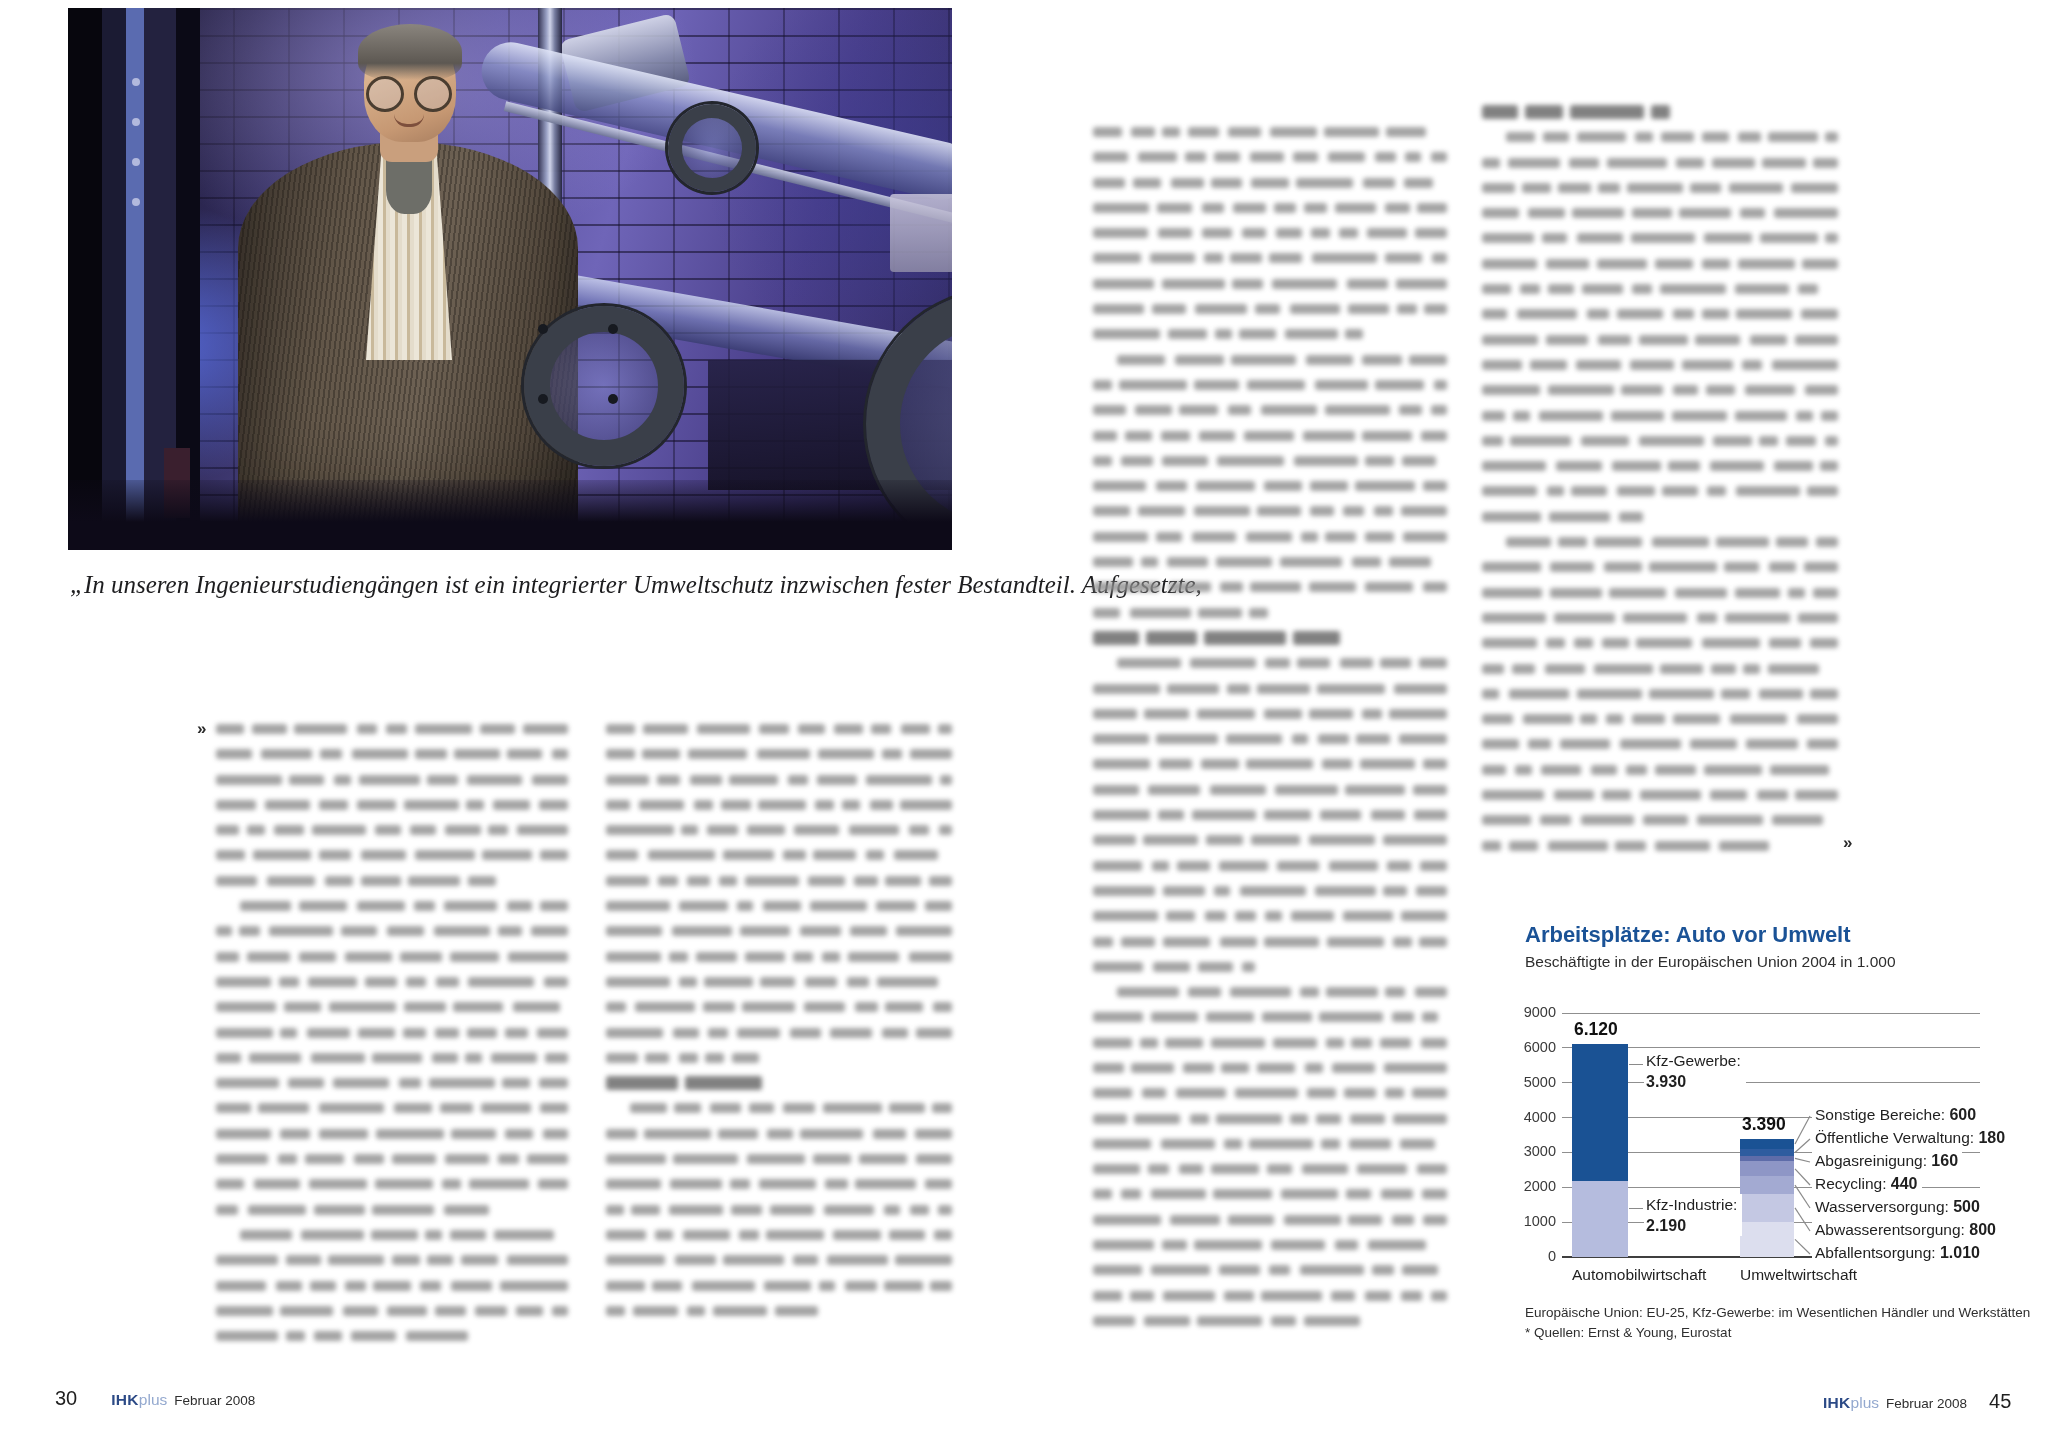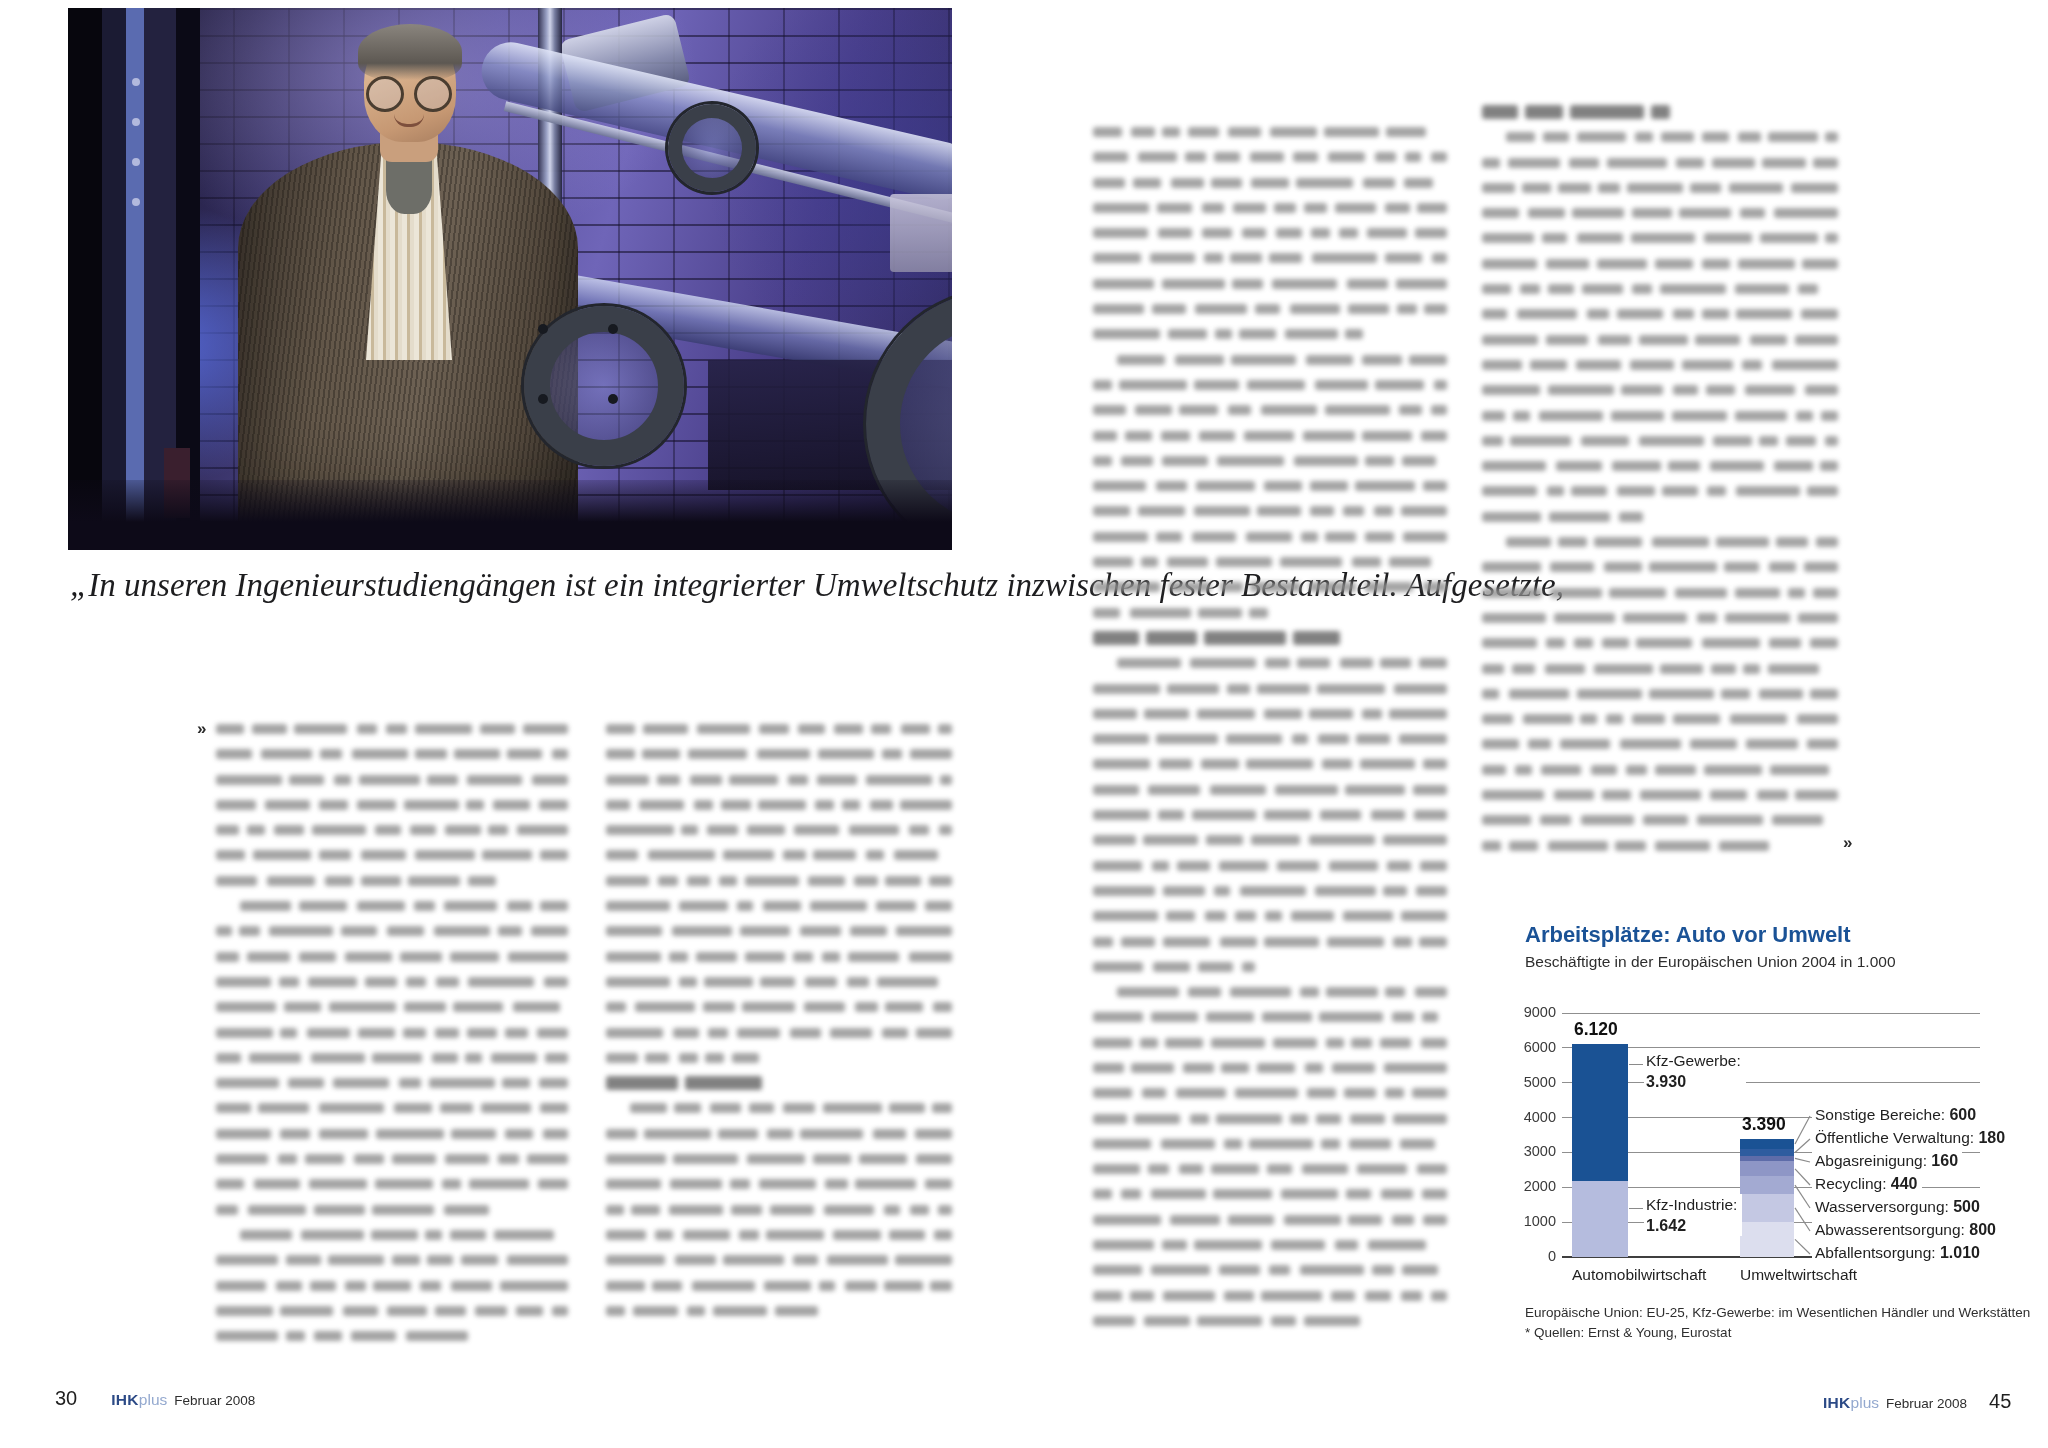--- a/index.html
+++ b/index.html
@@ -57,21 +57,21 @@
   .ph-neck{position:absolute;left:172px;top:84px;width:58px;height:52px;background:#c99f7d;border-radius:12px;}
   .ph-head{position:absolute;left:156px;top:6px;width:92px;height:110px;border-radius:46% 46% 42% 42%;
     background:linear-gradient(160deg,#e0bb97 20%,#c69873 75%,#a87e5f);}
   .ph-hair{position:absolute;left:150px;top:-2px;width:104px;height:56px;border-radius:50% 50% 30% 30%;
     background:linear-gradient(180deg,#8a857e,#5d5852 70%,rgba(93,88,82,0));}
   .ph-glass{position:absolute;width:32px;height:30px;border:3px solid #4a3d30;border-radius:50%;background:rgba(210,220,240,.25);}
   .ph-smile{position:absolute;left:186px;top:88px;width:30px;height:10px;border-radius:0 0 20px 20px;border-bottom:3px solid #7d4f3c;}
   .ph-maroon{position:absolute;left:96px;top:440px;width:26px;height:70px;background:#3a1f2e;}
 
   
-  .quote-line{font-family:"Liberation Serif",serif;font-style:italic;font-size:33px;line-height:34px;color:#1d1d1f;white-space:nowrap;}
+  .quote-line{font-family:"Liberation Serif",serif;font-style:italic;font-size:25px;line-height:34px;color:#1d1d1f;white-space:nowrap;}
   .attr-line{font-size:16px;line-height:23px;color:#3a6ca8;white-space:nowrap;}
 
   
   .bcol{filter:blur(2.6px);opacity:.82;}
   .bline{position:relative;height:15px;margin-bottom:10.3px;white-space:nowrap;font-size:0;}
   .bword{display:inline-block;vertical-align:top;height:10px;margin-top:2px;border-radius:3px;background:#8f8f8f;}
   .bword.hd{height:14px;margin-top:0;background:#666;}
   .cont-mark{font-size:17px;font-weight:bold;color:#2b2b2b;}
 
   
@@ -308,21 +308,21 @@
       <div class="ch-cat" style="left: 1572px; top: 1266px;">Automobilwirtschaft</div>
       <div class="ch-seg" style="left: 1740px; top: 1221.79px; width: 54px; height: 35.2057px; background: rgb(220, 222, 238);"></div>
       <div class="ch-seg" style="left: 1740px; top: 1193.91px; width: 54px; height: 27.8857px; background: rgb(196, 200, 227);"></div>
       <div class="ch-seg" style="left: 1740px; top: 1176.48px; width: 54px; height: 17.4286px; background: rgb(163, 170, 210);"></div>
       <div class="ch-seg" style="left: 1740px; top: 1161.14px; width: 54px; height: 15.3371px; background: rgb(142, 150, 198);"></div>
       <div class="ch-seg" style="left: 1740px; top: 1155.57px; width: 54px; height: 5.57714px; background: rgb(94, 108, 169);"></div>
       <div class="ch-seg" style="left: 1740px; top: 1149.29px; width: 54px; height: 6.27429px; background: rgb(46, 92, 159);"></div>
       <div class="ch-seg" style="left: 1740px; top: 1138.83px; width: 54px; height: 10.4571px; background: rgb(26, 82, 148);"></div>
       <div class="ch-total" style="left: 1742px; top: 1113.83px; text-align: center;">3.390</div>
       <div class="ch-cat" style="left: 1740px; top: 1266px;">Umweltwirtschaft</div>
-      <div class="ch-ann" style="left: 1644px; top: 1194px;"><span>Kfz-Industrie:</span><br><b>1.642</b></div>
+      <div class="ch-ann" style="left: 1644px; top: 1194px;"><span>Kfz-Industrie:</span><br><b>2.190</b></div>
       <div class="ch-connector-h" style="left: 1629px; top: 1208px; width: 14px;"></div>
       <div class="ch-ann" style="left: 1644px; top: 1050px;"><span>Kfz-Gewerbe:</span><br><b>3.930</b></div>
       <div class="ch-connector-h" style="left: 1629px; top: 1064px; width: 14px;"></div>
       <svg style="position:absolute;left:1525px;top:1000px;width:500px;height:280px;overflow:visible">
         <line x1="270" y1="144.06285714285718" x2="285" y2="116" stroke="#8a8a8a" stroke-width="1.2"></line>
         <line x1="270" y1="152.42857142857133" x2="285" y2="139" stroke="#8a8a8a" stroke-width="1.2"></line>
         <line x1="270" y1="158.35428571428565" x2="285" y2="162" stroke="#8a8a8a" stroke-width="1.2"></line>
         <line x1="270" y1="168.81142857142868" x2="285" y2="185" stroke="#8a8a8a" stroke-width="1.2"></line>
         <line x1="270" y1="185.1942857142858" x2="285" y2="208" stroke="#8a8a8a" stroke-width="1.2"></line>
         <line x1="270" y1="207.85142857142864" x2="285" y2="231" stroke="#8a8a8a" stroke-width="1.2"></line>

